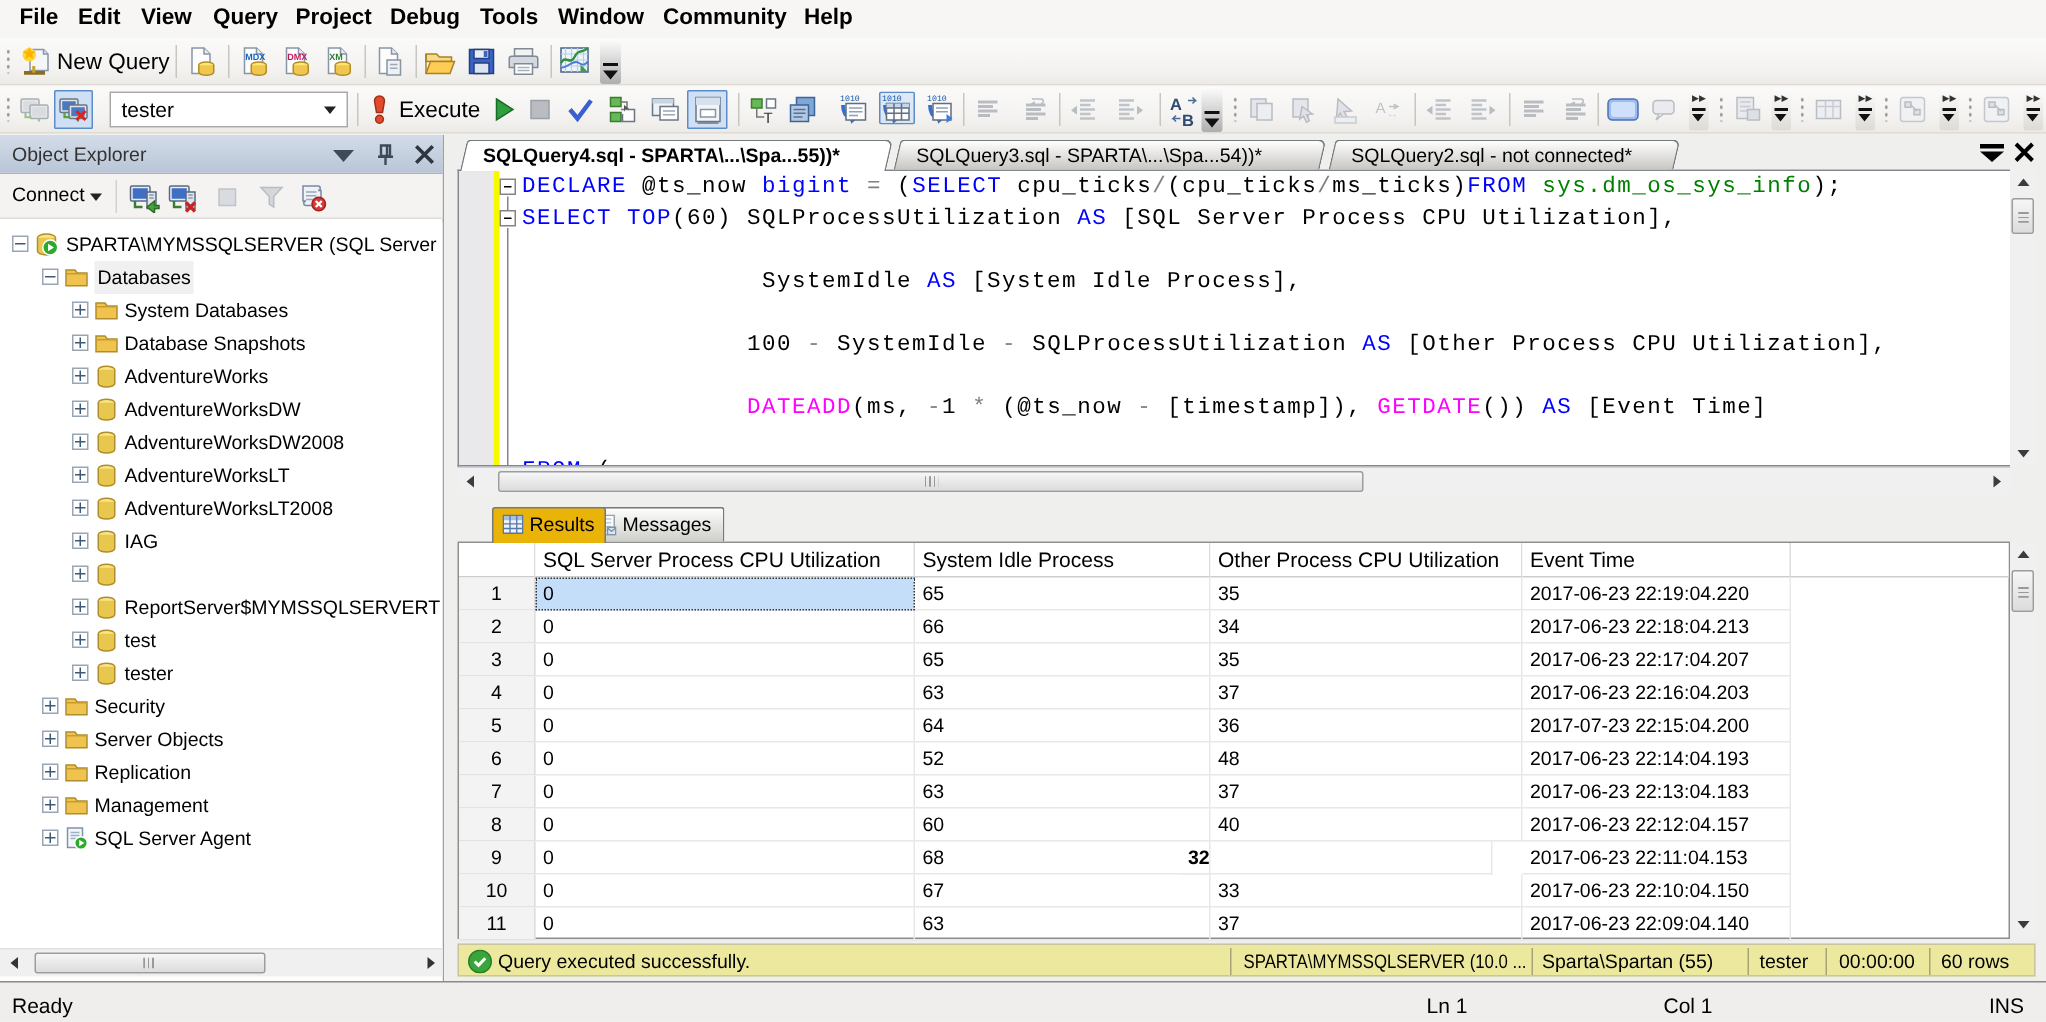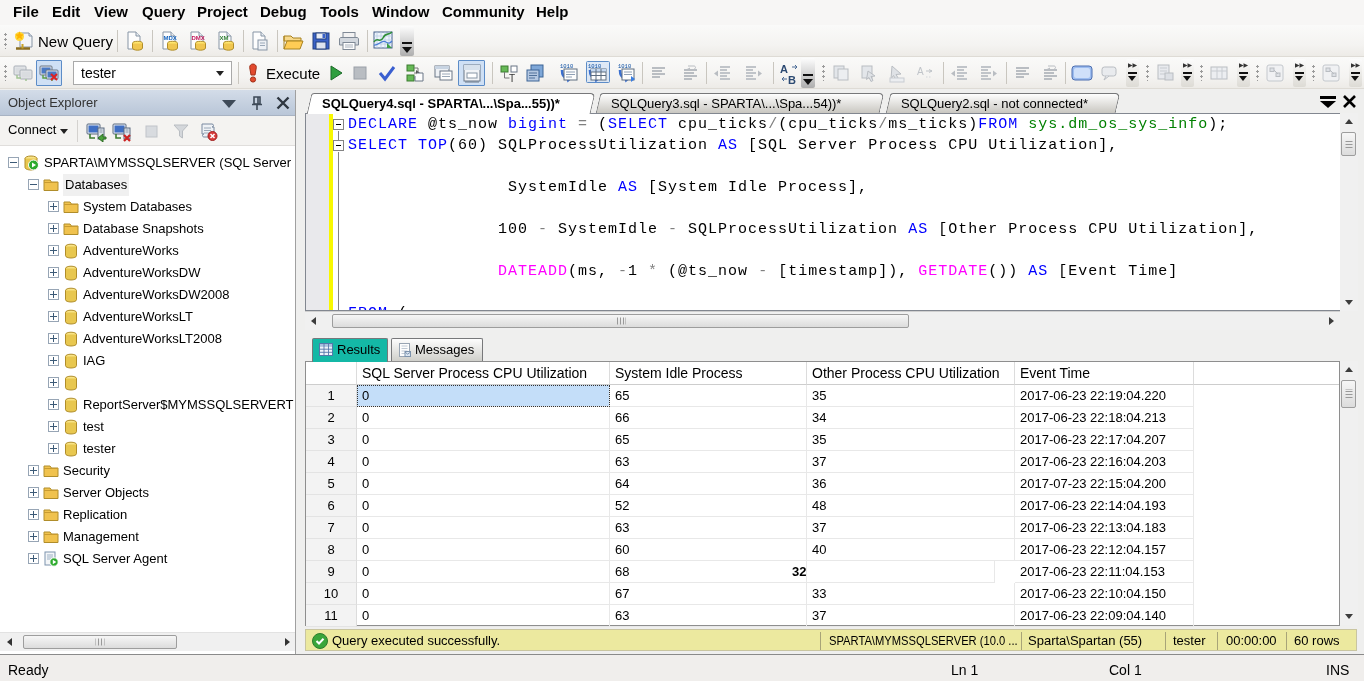--- a/index.html
+++ b/index.html
@@ -46,21 +46,21 @@
 
 .sb { position:absolute; background:#f0f0f0; }
 .sbthumb { position:absolute; background:linear-gradient(#f6f6f6,#dcdcdc); border:1px solid #9d9d9d; border-radius:2px; }
 .sgrip { position:absolute; left:50%; top:50%; width:9px; height:7px; transform:translate(-50%,-50%); background-image:repeating-linear-gradient(90deg,#999 0 1px,transparent 1px 3px); }
 .sgripv { position:absolute; left:50%; top:50%; width:7px; height:9px; transform:translate(-50%,-50%); background-image:repeating-linear-gradient(0deg,#999 0 1px,transparent 1px 3px); }
 .arrow { position:absolute; width:0; height:0; }
 
 
 #results { left:305px; top:337px; width:1059px; height:292px; background:#efefee; }
 .rtab { position:absolute; z-index:2; top:1px; height:23px; font-size:13px; line-height:22px; padding:0 6px; color:#000; background:linear-gradient(#fdfdfd,#cfcfca); border:1px solid #77787a; border-bottom:none; border-radius:2px 2px 0 0; white-space:nowrap; }
-.rtab.active { background:#14b8a6; z-index:3; height:24px; }
+.rtab.active { background:#eab308; z-index:3; height:24px;margin-left:16px; }
 #grid { position:absolute; z-index:1; left:0; top:24px; width:1035px; height:265px; background:#fff; border:1px solid #8e8e8e; }
 .gh { position:absolute; top:0; height:23px; background:#fff; border-bottom:1px solid #cdcdcd; border-right:1px solid #dcdcdc; font-size:14px; line-height:22px; padding-left:5px; color:#000; white-space:nowrap; overflow:hidden; }
 .rn { position:absolute; width:51px; height:22px; background:#f3f3f3; border-bottom:1px solid #e3e3e3; border-right:1px solid #dcdcdc; font-size:13px; line-height:21px; text-align:center; }
 .gc { position:absolute; height:22px; border-bottom:1px solid #e8e8e8; border-right:1px solid #e8e8e8; font-size:13px; line-height:21px; padding-left:5px; white-space:nowrap; }
 .gc.sel { background:#c4def9; outline:1px dotted #333; outline-offset:-1px; }
 
 
 #ybar { left:305px; top:629px; width:1052px; height:22px; background:#ece99f; border:1px solid #c9c5a0; font-size:13px; color:#000; }
 #ybar > span.abs { top:3px; }
 .ysep { position:absolute; top:2px; width:1px; height:18px; background:#a8a478; }

